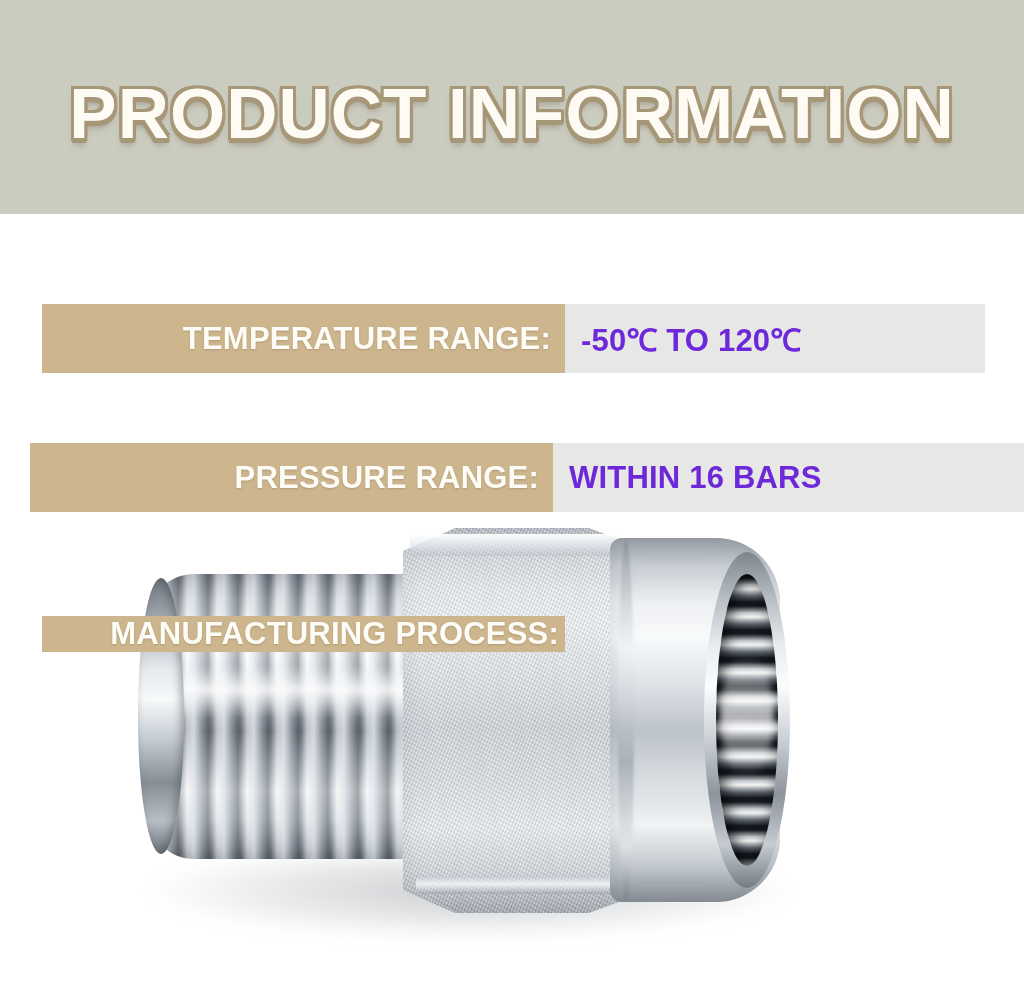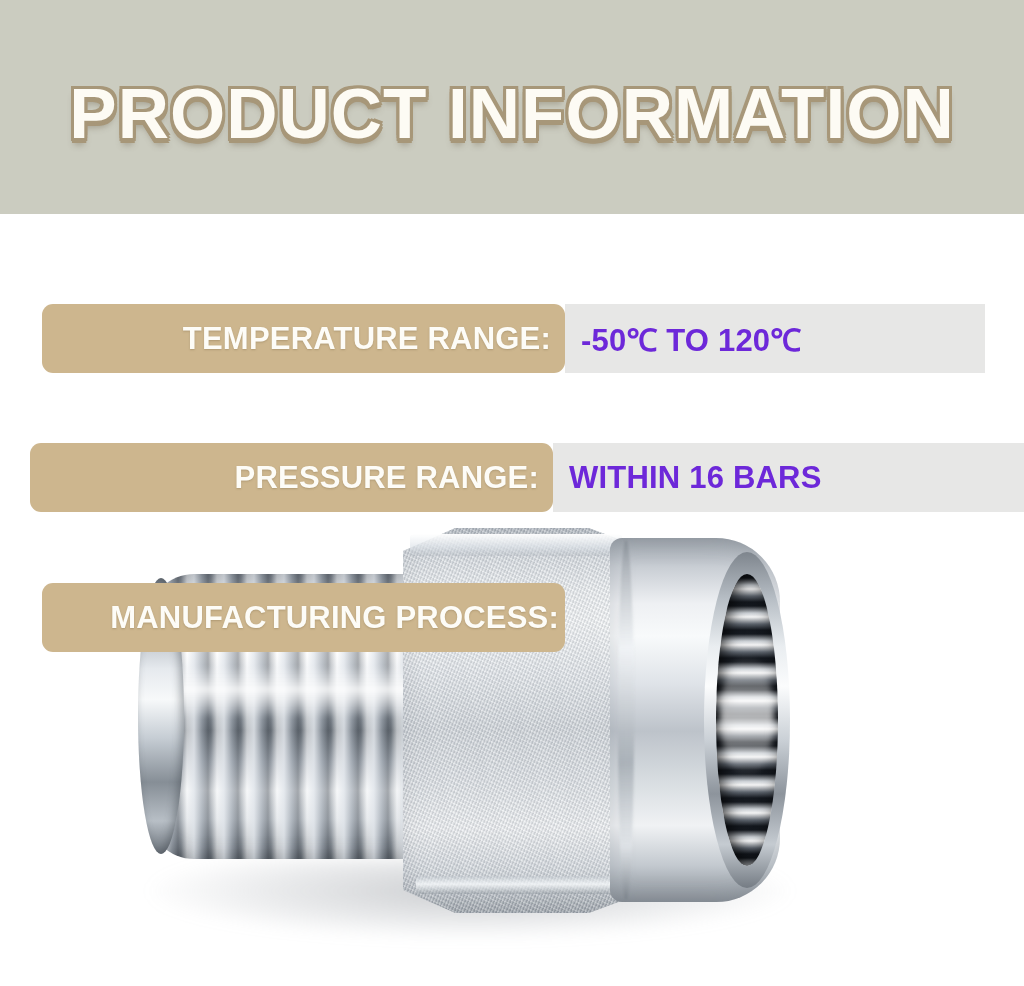--- a/index.html
+++ b/index.html
@@ -295,21 +295,20 @@
     font-size: 31px;
     font-weight: bold;
     letter-spacing: 0.2px;
     display: flex;
     align-items: center;
     justify-content: flex-end;
     padding-right: 14px;
     box-sizing: border-box;
     white-space: nowrap;
     text-shadow: 0 1px 2px rgba(120,100,66,0.35);
-    border-radius: 11px;
   }
   .spec-value {
     background: #e7e7e6;
     color: #6d28d9;
     font-size: 31px;
     font-weight: bold;
     letter-spacing: 0.2px;
     display: flex;
     align-items: center;
     padding-left: 16px;
@@ -318,21 +317,21 @@
   }
 
   #row-0 { left: 42px; top: 304px; }
   #row-0 .spec-label { width: 523px; }
   #row-0 .spec-value { width: 420px; }
 
   #row-1 { left: 30px; top: 443px; }
   #row-1 .spec-label { width: 523px; }
   #row-1 .spec-value { width: 504px; }
 
-  #row-2 { left: 42px; top: 583px; }
+  #row-2 { left: 42px; top: 583px; align-items: flex-end; }
   #row-2 .spec-label { width: 523px; padding-right: 6px; }
   #row-2 .spec-value { width: 420px; }
 </style>
 </head>
 <body>
 
 <div class="page">
 
   <div class="banner">
     <div class="banner-title">PRODUCT INFORMATION</div>

